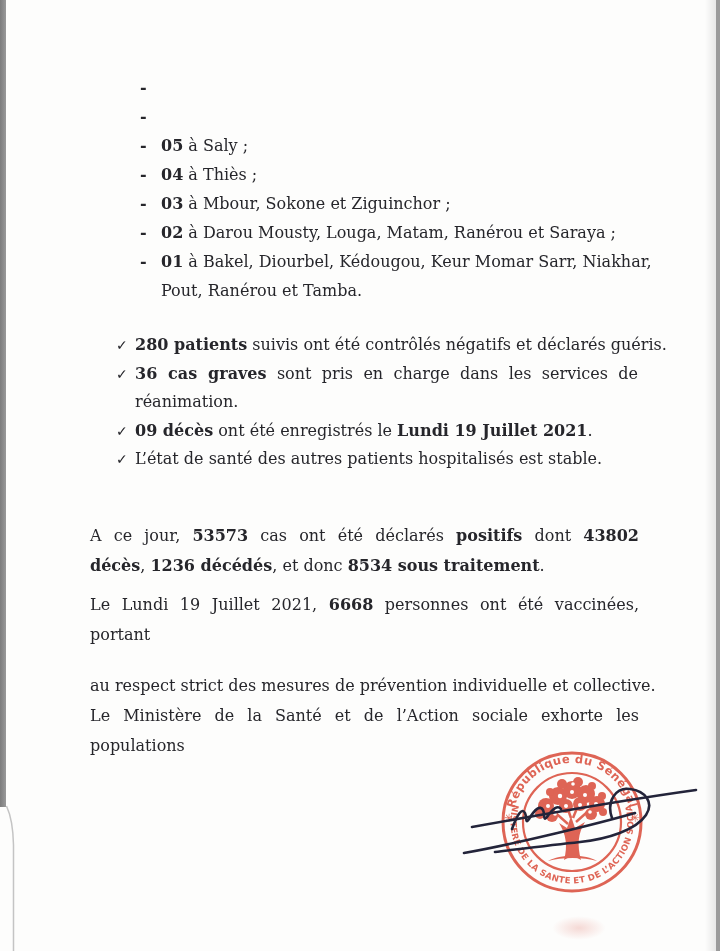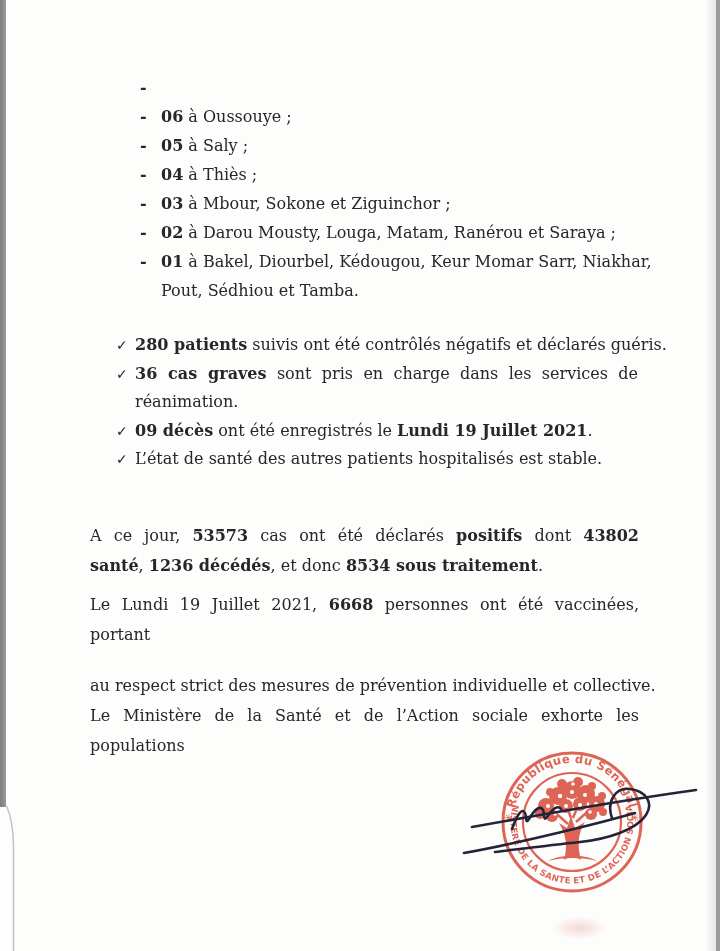--- a/index.html
+++ b/index.html
@@ -50,23 +50,20 @@
 <svg class="corner-curl" viewBox="0 0 30 156">
   <path d="M 6.5 11 Q 13 25 13.5 50 L 13.5 156" fill="none" stroke="#c4c4c4" stroke-width="1.5"></path>
 </svg>
 
 <div class="dash-list">
     <div class="d-item">
       <span class="d-icon">-</span>
     </div>
     <div class="d-item">
       <span class="d-icon">-</span>
-      <div>
-        <div class="ln"><span class="b">06</span><span> à Oussouye ;</span></div>
-      </div>
     </div>
     <div class="d-item">
       <span class="d-icon">-</span>
       <div>
         <div class="ln"><span class="b">05</span><span> à Saly ;</span></div>
       </div>
     </div>
     <div class="d-item">
       <span class="d-icon">-</span>
       <div>
@@ -82,21 +79,21 @@
     <div class="d-item">
       <span class="d-icon">-</span>
       <div>
         <div class="ln"><span class="b">02</span><span> à Darou Mousty, Louga, Matam, Ranérou et Saraya ;</span></div>
       </div>
     </div>
     <div class="d-item">
       <span class="d-icon">-</span>
       <div>
         <div class="ln"><span class="b">01</span><span> à Bakel, Diourbel, Kédougou, Keur Momar Sarr, Niakhar,</span></div>
-        <div class="ln"><span>Pout, Sédhiou et Tamba.</span></div>
+        <div class="ln"><span>Pout, Ranérou et Tamba.</span></div>
       </div>
     </div>
   </div>
 
 <div class="check-list">
     <div class="c-item">
       <span class="c-icon">✓</span>
       <div class="c-body">
         <div class="ln"><span class="b">280 patients</span><span> suivis ont été contrôlés négatifs et déclarés guéris.</span></div>
       </div>
@@ -117,21 +114,21 @@
     <div class="c-item">
       <span class="c-icon">✓</span>
       <div class="c-body">
         <div class="ln"><span>L’état de santé des autres patients hospitalisés est stable.</span></div>
       </div>
     </div>
   </div>
 
 <div class="para" id="para-1">
     <div class="ln just"><span>A ce jour, </span><span class="b">53573</span><span> cas ont été déclarés </span><span class="b">positifs</span><span> dont </span><span class="b">43802</span></div>
-    <div class="ln"><span class="b">santé</span><span>, </span><span class="b">1236 décédés</span><span>, et donc </span><span class="b">8534 sous traitement</span><span>.</span></div>
+    <div class="ln"><span class="b">décès</span><span>, </span><span class="b">1236 décédés</span><span>, et donc </span><span class="b">8534 sous traitement</span><span>.</span></div>
   </div>
 <div class="para" id="para-2">
     <div class="ln just"><span>Le Lundi 19 Juillet 2021, </span><span class="b">6668</span><span> personnes ont été vaccinées, portant</span></div>
   </div>
 <div class="para" id="para-3">
     <div class="ln"><span>au respect strict des mesures de prévention individuelle et collective.</span></div>
     <div class="ln just"><span>Le Ministère de la Santé et de l’Action sociale exhorte les populations</span></div>
   </div>
 
 <svg class="stamp" viewBox="0 0 148 148">

